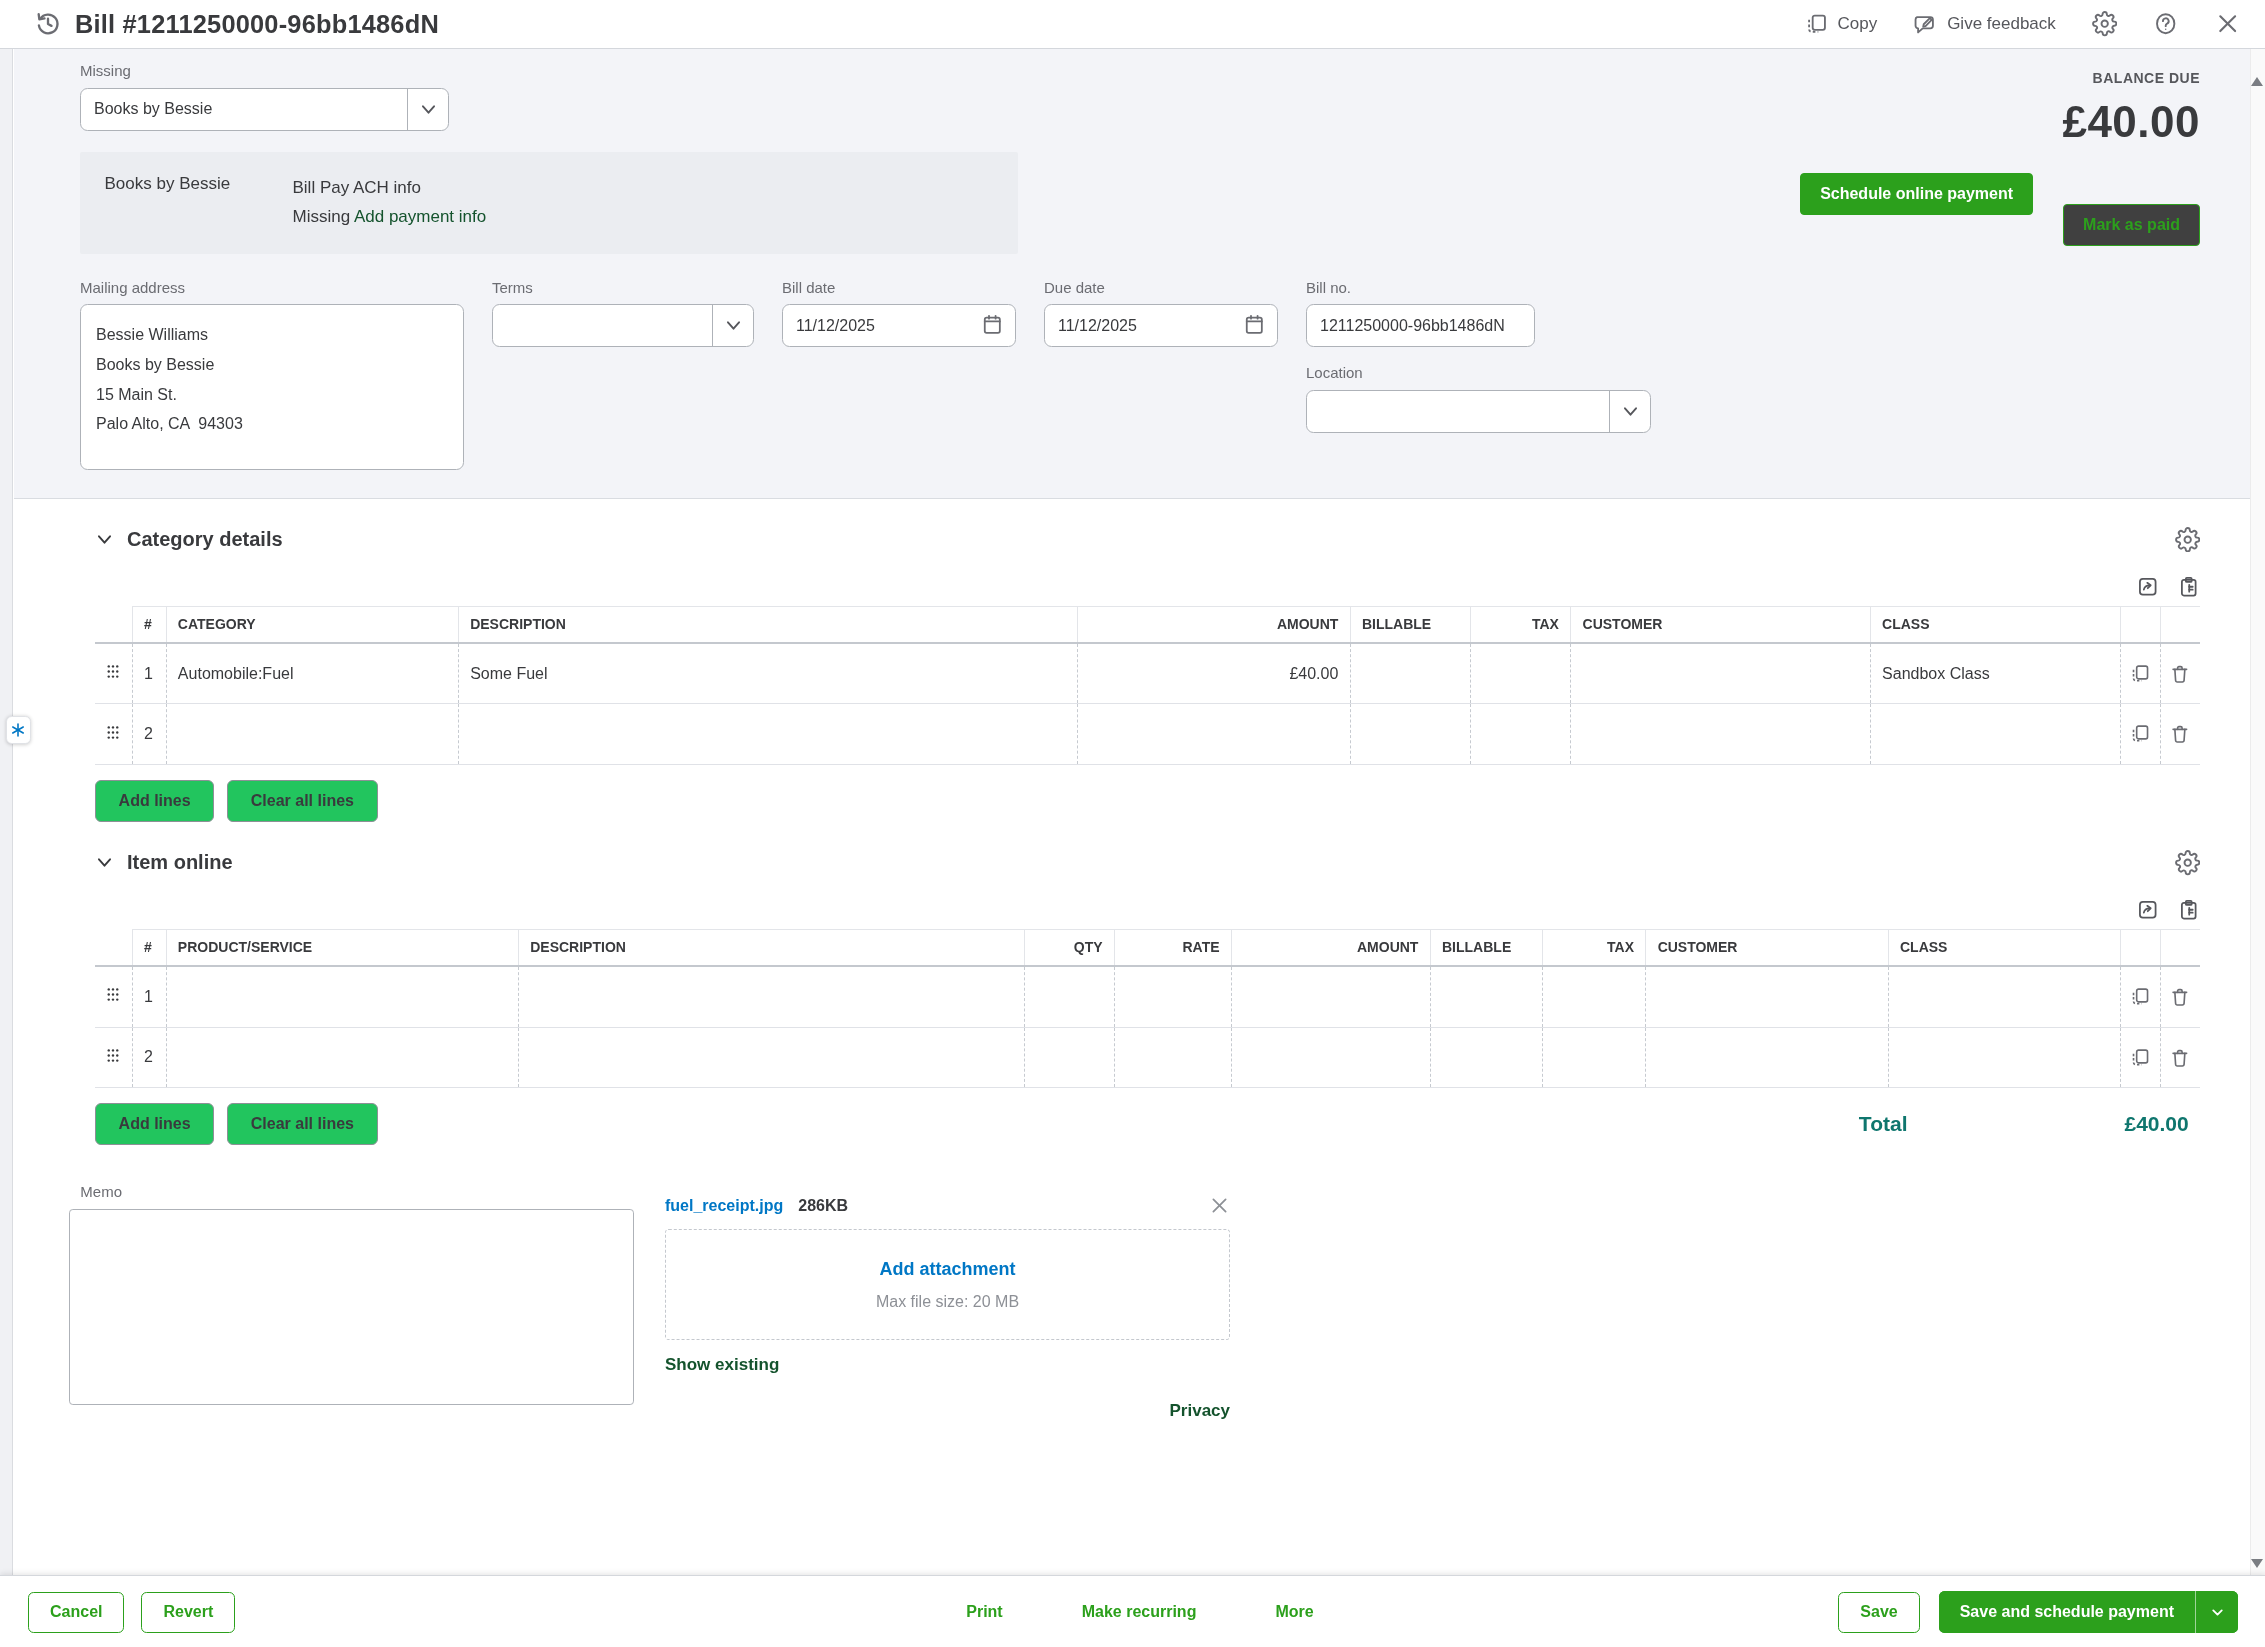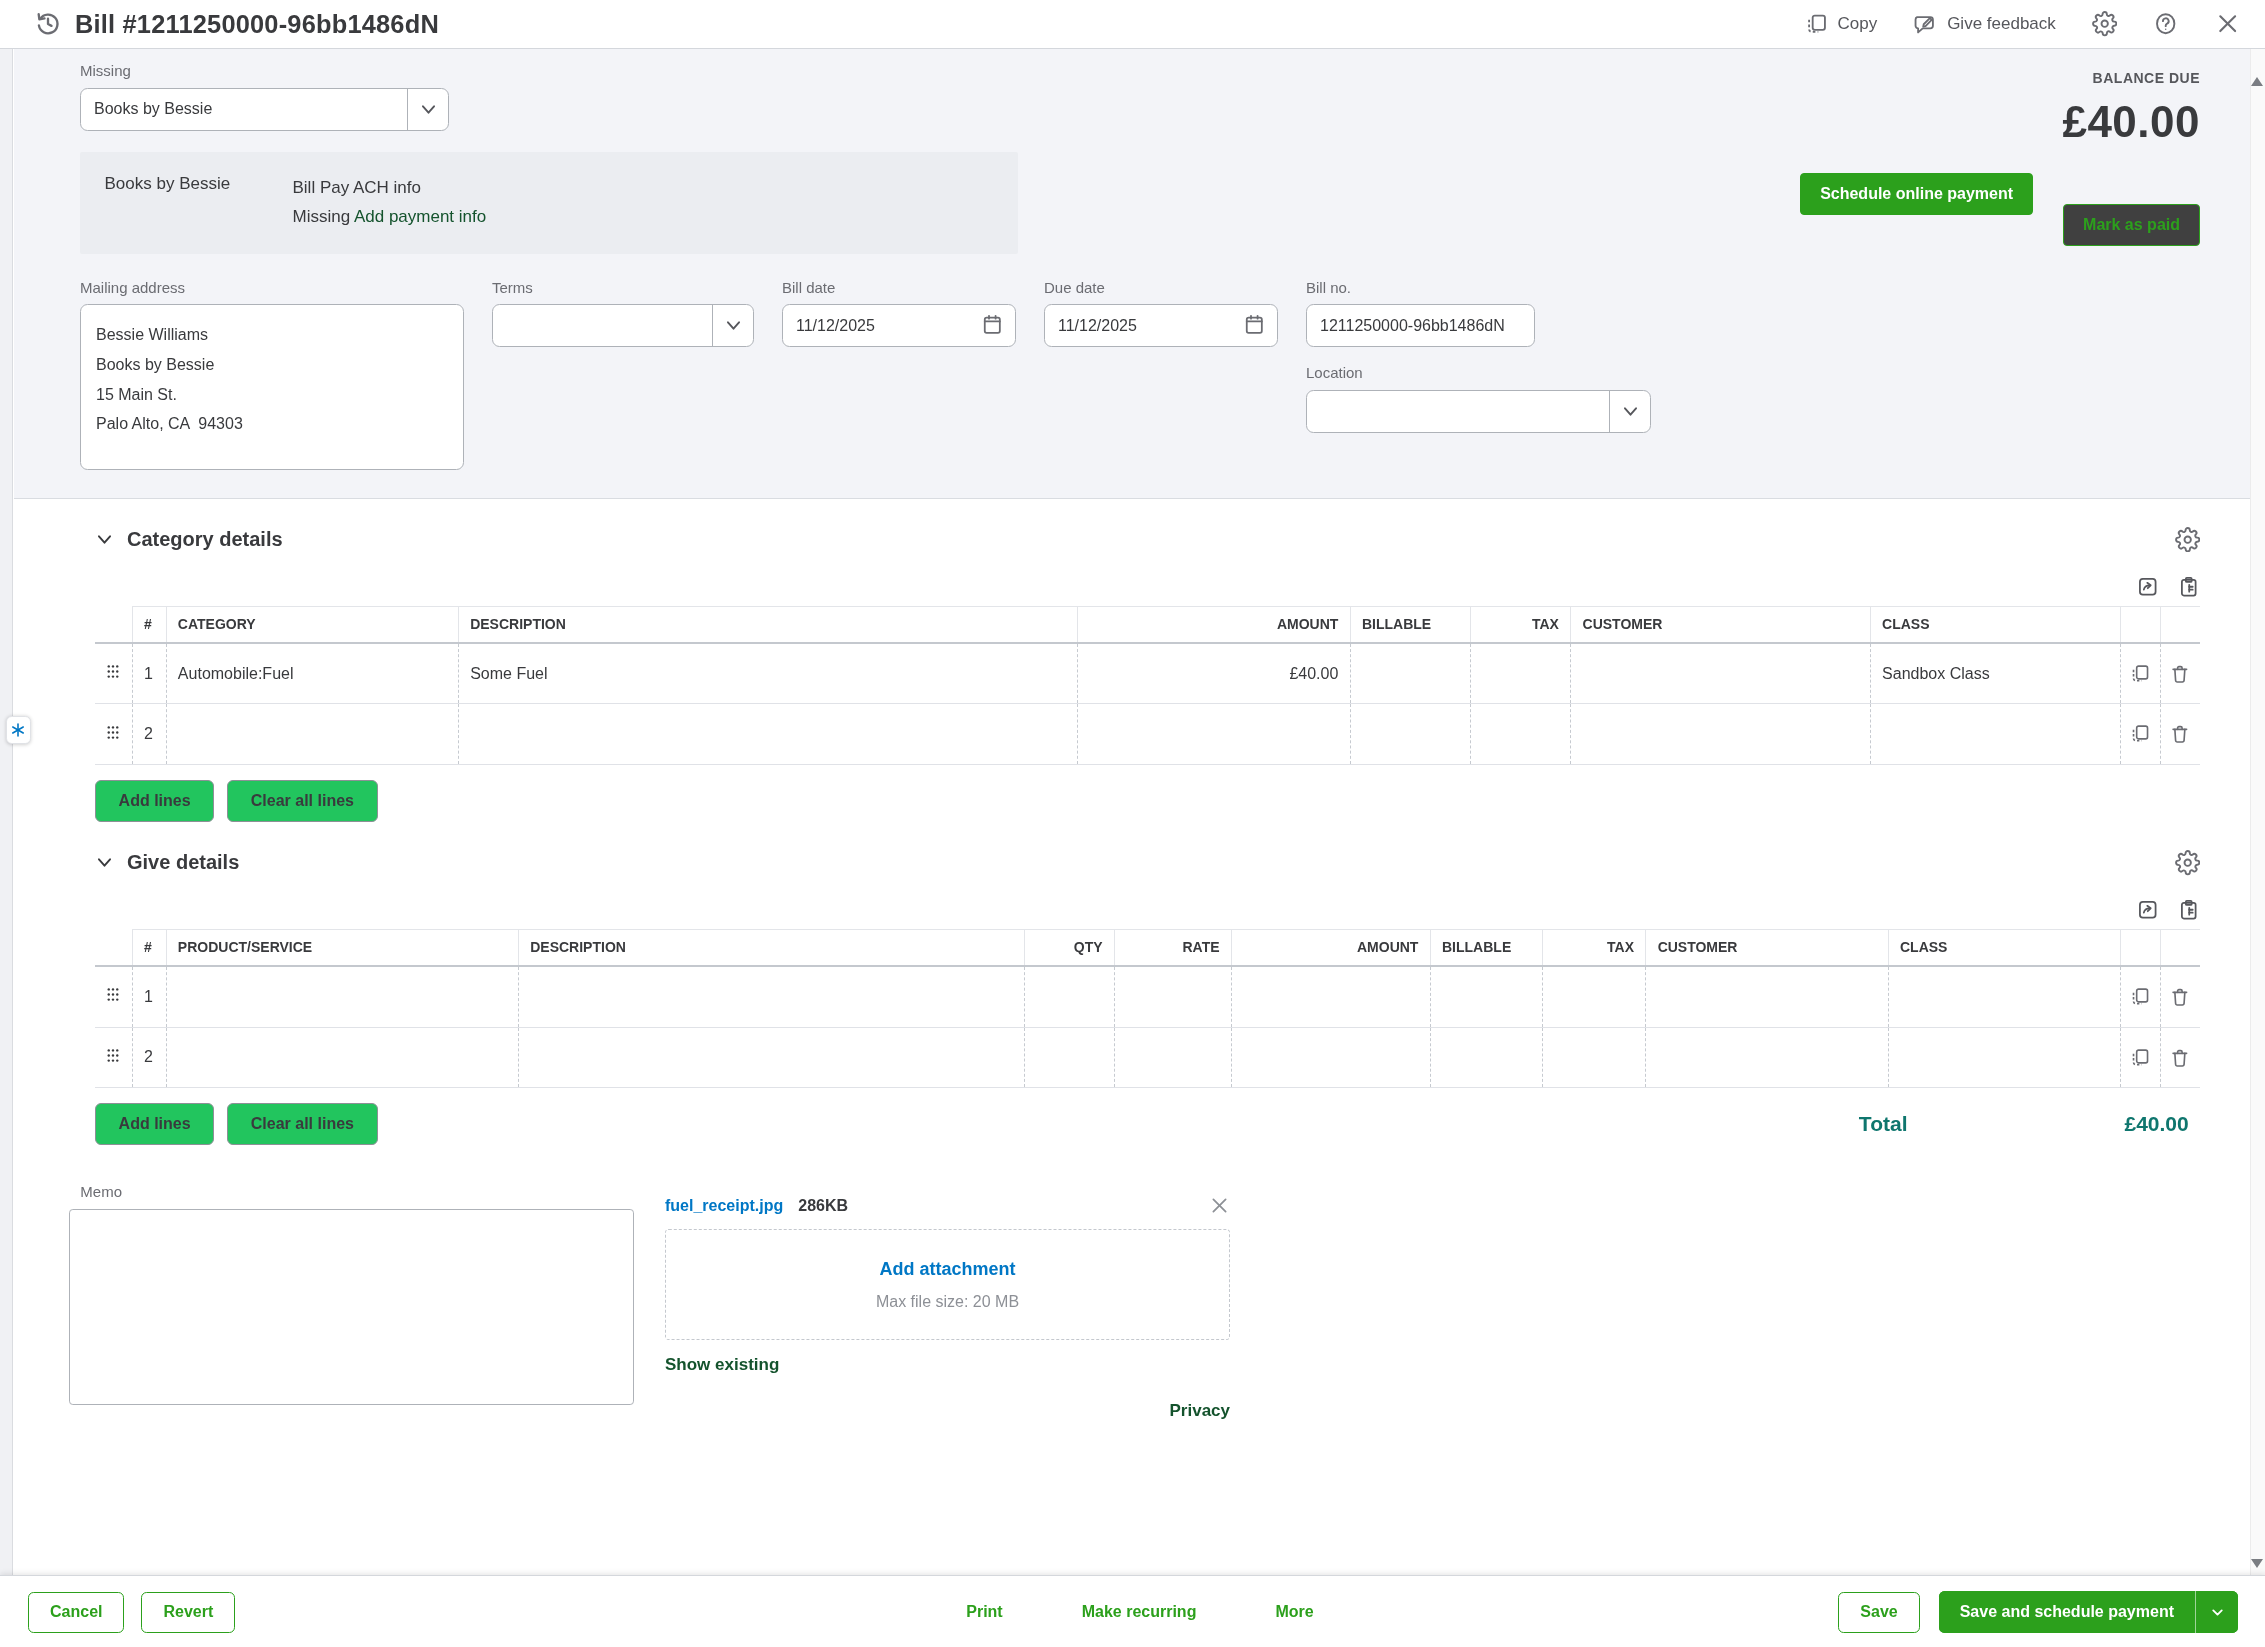--- a/index.html
+++ b/index.html
@@ -451,21 +451,21 @@
     <div class="lines-row">
       <button class="line-btn">Add lines</button>
       <button class="line-btn">Clear all lines</button>
     </div>
 
     <div class="section-head">
       <span class="sec-title">
         <svg viewBox="0 0 24 24" fill="none" stroke="currentColor" stroke-width="2.4" stroke-linecap="round" stroke-linejoin="round">
             <polyline points="5 8 12 16 19 8"></polyline>
           </svg>
-        <span>Give details</span>
+        <span>Item online</span>
       </span>
       <button class="sec-gear">
         <svg viewBox="0 0 24 24" fill="none" stroke="currentColor" stroke-width="1.8" stroke-linecap="round" stroke-linejoin="round">
           <circle cx="12" cy="12" r="3"></circle>
           <path d="M19.4 15a1.65 1.65 0 0 0 .33 1.82l.06.06a2 2 0 0 1-2.83 2.83l-.06-.06a1.65 1.65 0 0 0-1.82-.33 1.65 1.65 0 0 0-1 1.51V21a2 2 0 0 1-4 0v-.09A1.65 1.65 0 0 0 9 19.4a1.65 1.65 0 0 0-1.82.33l-.06.06a2 2 0 0 1-2.83-2.83l.06-.06a1.65 1.65 0 0 0 .33-1.82 1.65 1.65 0 0 0-1.51-1H3a2 2 0 0 1 0-4h.09A1.65 1.65 0 0 0 4.6 9a1.65 1.65 0 0 0-.33-1.82l-.06-.06a2 2 0 0 1 2.83-2.83l.06.06a1.65 1.65 0 0 0 1.82.33H9a1.65 1.65 0 0 0 1-1.51V3a2 2 0 0 1 4 0v.09a1.65 1.65 0 0 0 1 1.51 1.65 1.65 0 0 0 1.82-.33l.06-.06a2 2 0 0 1 2.83 2.83l-.06.06a1.65 1.65 0 0 0-.33 1.82V9a1.65 1.65 0 0 0 1.51 1H21a2 2 0 0 1 0 4h-.09a1.65 1.65 0 0 0-1.51 1z"></path>
         </svg>
       </button>
     </div>
     <div class="table-tools">
       <button class="tool-icon">

